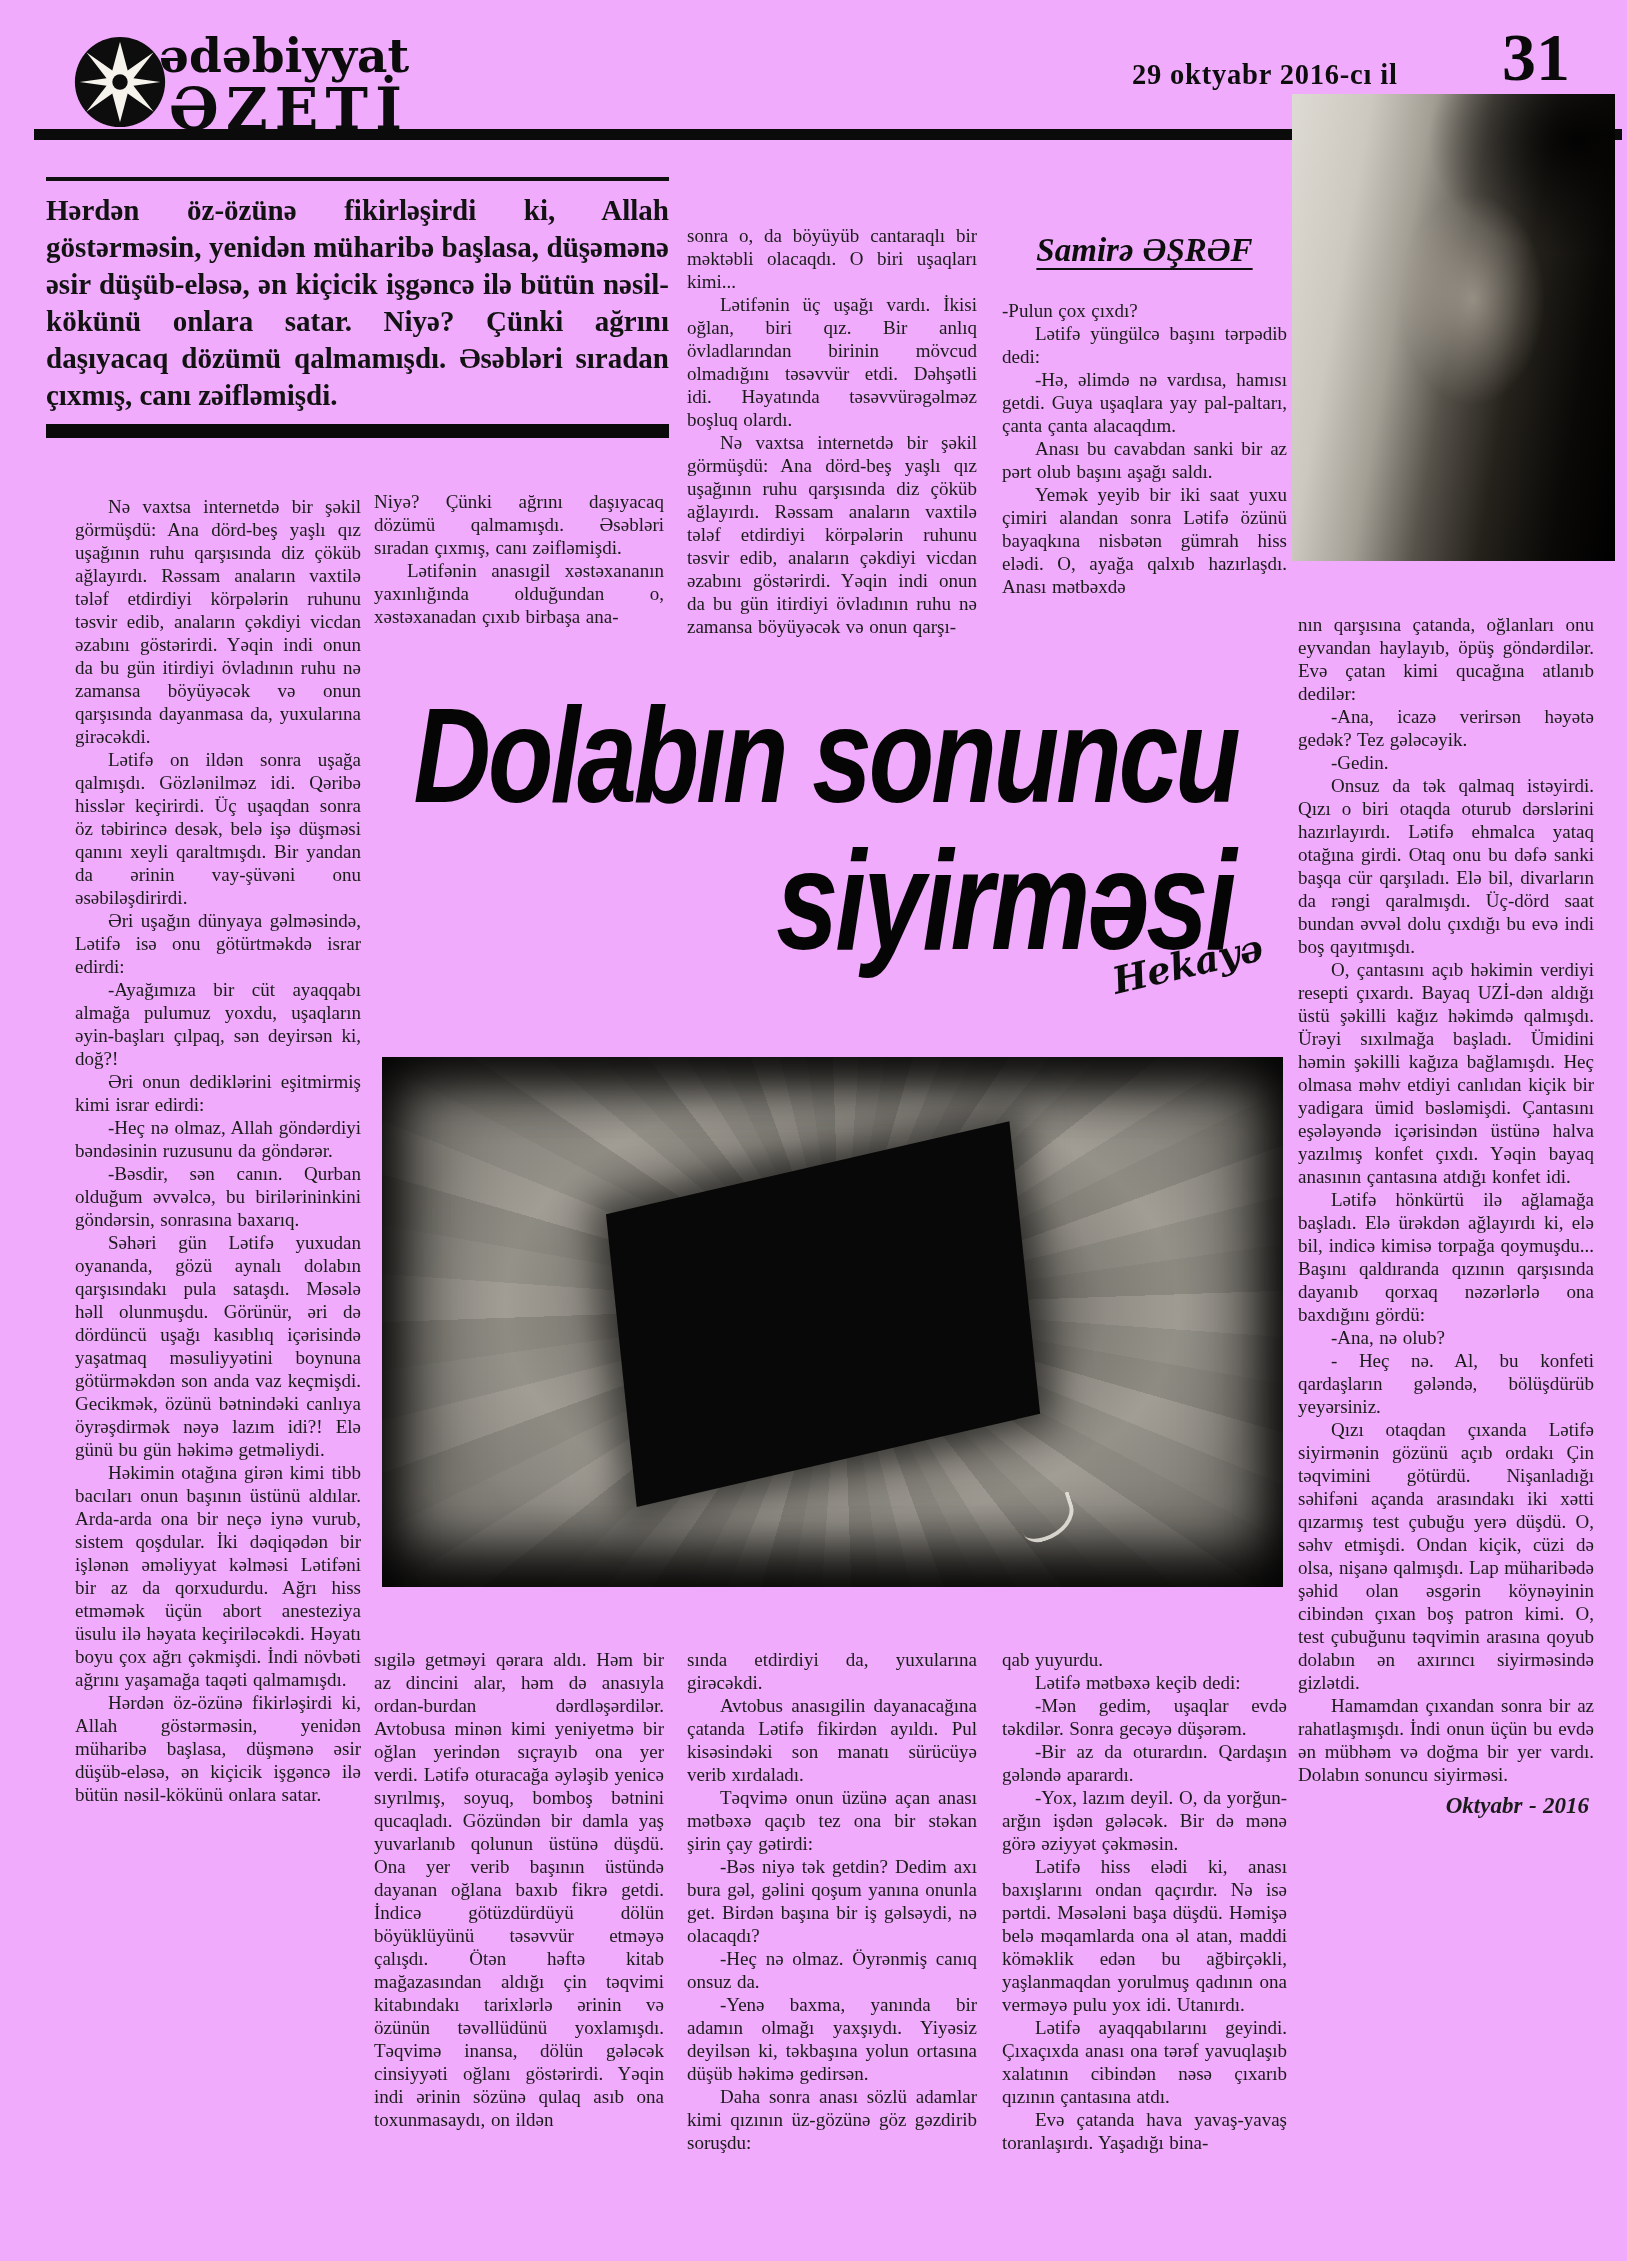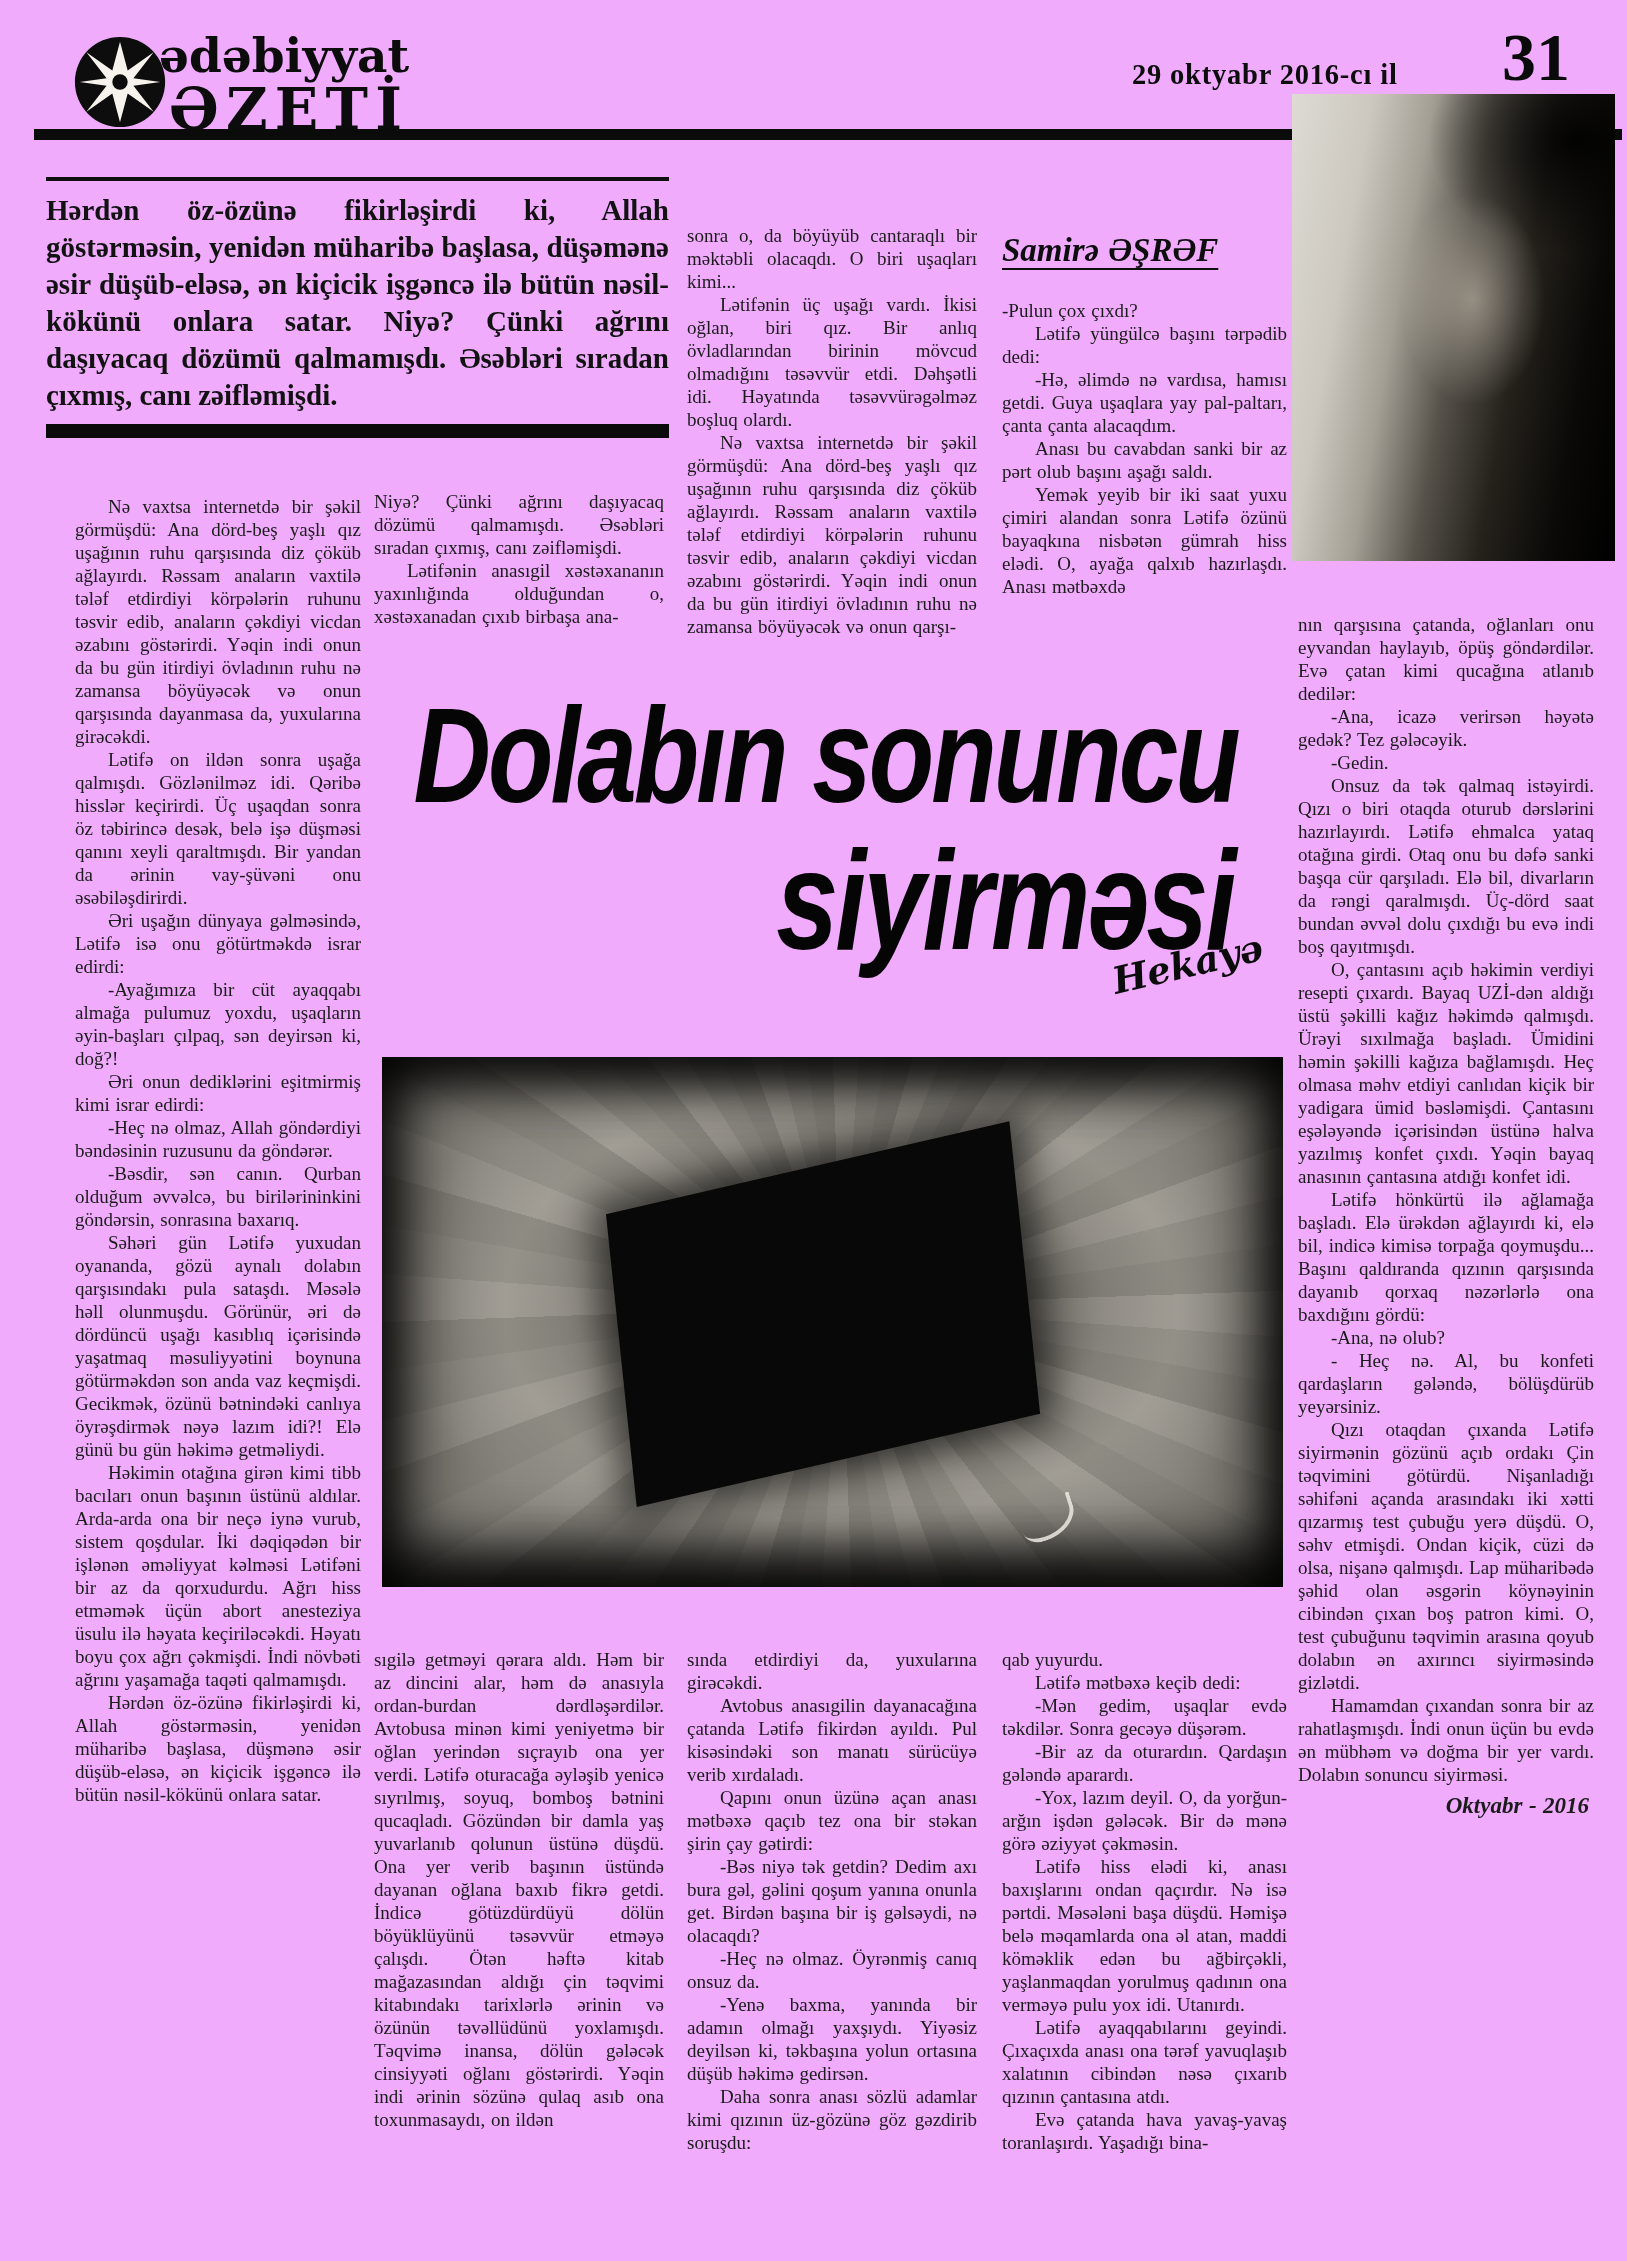--- a/index.html
+++ b/index.html
@@ -49,21 +49,21 @@
   .bodycol p.cont { text-indent:0; }
   #col1      { left:75px;   top:456px;  width:286px; }
   #col2top   { left:374px;  top:451px;  width:290px; height:259px; overflow:hidden; }
   #col3top   { left:687px;  top:185px;  width:290px; height:525px; overflow:hidden; }
   #col4top   { left:1002px; top:185px;  width:285px; height:525px; overflow:hidden; }
   #col2bot   { left:374px;  top:1609px; width:290px; }
   #col3bot   { left:687px;  top:1609px; width:290px; }
   #col4bot   { left:1002px; top:1609px; width:285px; }
   #col5      { left:1298px; top:574px;  width:296px; }
   .byline {
-    display:block; text-align:left; margin:14.6px 0 37px 0;
+    display:block; text-align:center; margin:14.6px 0 37px 0;
     font-family:"Liberation Serif", serif; font-style:italic; font-weight:bold;
     font-size:33px; color:#0e0e0e;
     text-decoration:underline; text-underline-offset:6.5px; text-decoration-thickness:2.4px;
   }
   .dateline {
     display:block; text-align:right; font-style:italic; font-weight:bold;
     font-size:23px; margin-top:8.1px; padding-right:4.9px;
   }
   
   .headline { position:absolute; left:368px; top:675px; width:911px; height:342px; text-align:right; }
@@ -178,21 +178,21 @@
     <div class="artwork-mark"></div>
   </div>
 
   <div class="bodycol" id="col2bot">
     <p class="cont">sıgilə getməyi qərara aldı. Həm bir az dincini alar, həm də anasıyla ordan-burdan dərdləşərdilər. Avtobusa minən kimi yeniyetmə bir oğlan yerindən sıçrayıb ona yer verdi. Lətifə oturacağa əyləşib yenicə sıyrılmış, soyuq, bomboş bətnini qucaqladı. Gözündən bir damla yaş yuvarlanıb qolunun üstünə düşdü. Ona yer verib başının üstündə dayanan oğlana baxıb fikrə getdi. İndicə götüzdürdüyü dölün böyüklüyünü təsəvvür etməyə çalışdı. Ötən həftə kitab mağazasından aldığı çin təqvimi kitabındakı tarixlərlə ərinin və özünün təvəllüdünü yoxlamışdı. Təqvimə inansa, dölün gələcək cinsiyyəti oğlanı göstərirdi. Yəqin indi ərinin sözünə qulaq asıb ona toxunmasaydı, on ildən</p>
   </div>
 
   <div class="bodycol" id="col3bot">
     <p class="cont">sında etdirdiyi da, yuxularına girəcəkdi.</p>
     <p>Avtobus anasıgilin dayanacağına çatanda Lətifə fikirdən ayıldı. Pul kisəsindəki son manatı sürücüyə verib xırdaladı.</p>
-    <p>Qapını onun üzünə açan anası mətbəxə qaçıb tez ona bir stəkan şirin çay gətirdi:</p>
+    <p>Təqvimə onun üzünə açan anası mətbəxə qaçıb tez ona bir stəkan şirin çay gətirdi:</p>
     <p>-Bəs niyə tək getdin? Dedim axı bura gəl, gəlini qoşum yanına onunla get. Birdən başına bir iş gəlsəydi, nə olacaqdı?</p>
     <p>-Heç nə olmaz. Öyrənmiş canıq onsuz da.</p>
     <p>-Yenə baxma, yanında bir adamın olmağı yaxşıydı. Yiyəsiz deyilsən ki, təkbaşına yolun ortasına düşüb həkimə gedirsən.</p>
     <p>Daha sonra anası sözlü adamlar kimi qızının üz-gözünə göz gəzdirib soruşdu:</p>
   </div>
 
   <div class="bodycol" id="col4bot">
     <p class="cont">qab yuyurdu.</p>
     <p>Lətifə mətbəxə keçib dedi:</p>
     <p>-Mən gedim, uşaqlar evdə təkdilər. Sonra gecəyə düşərəm.</p>

